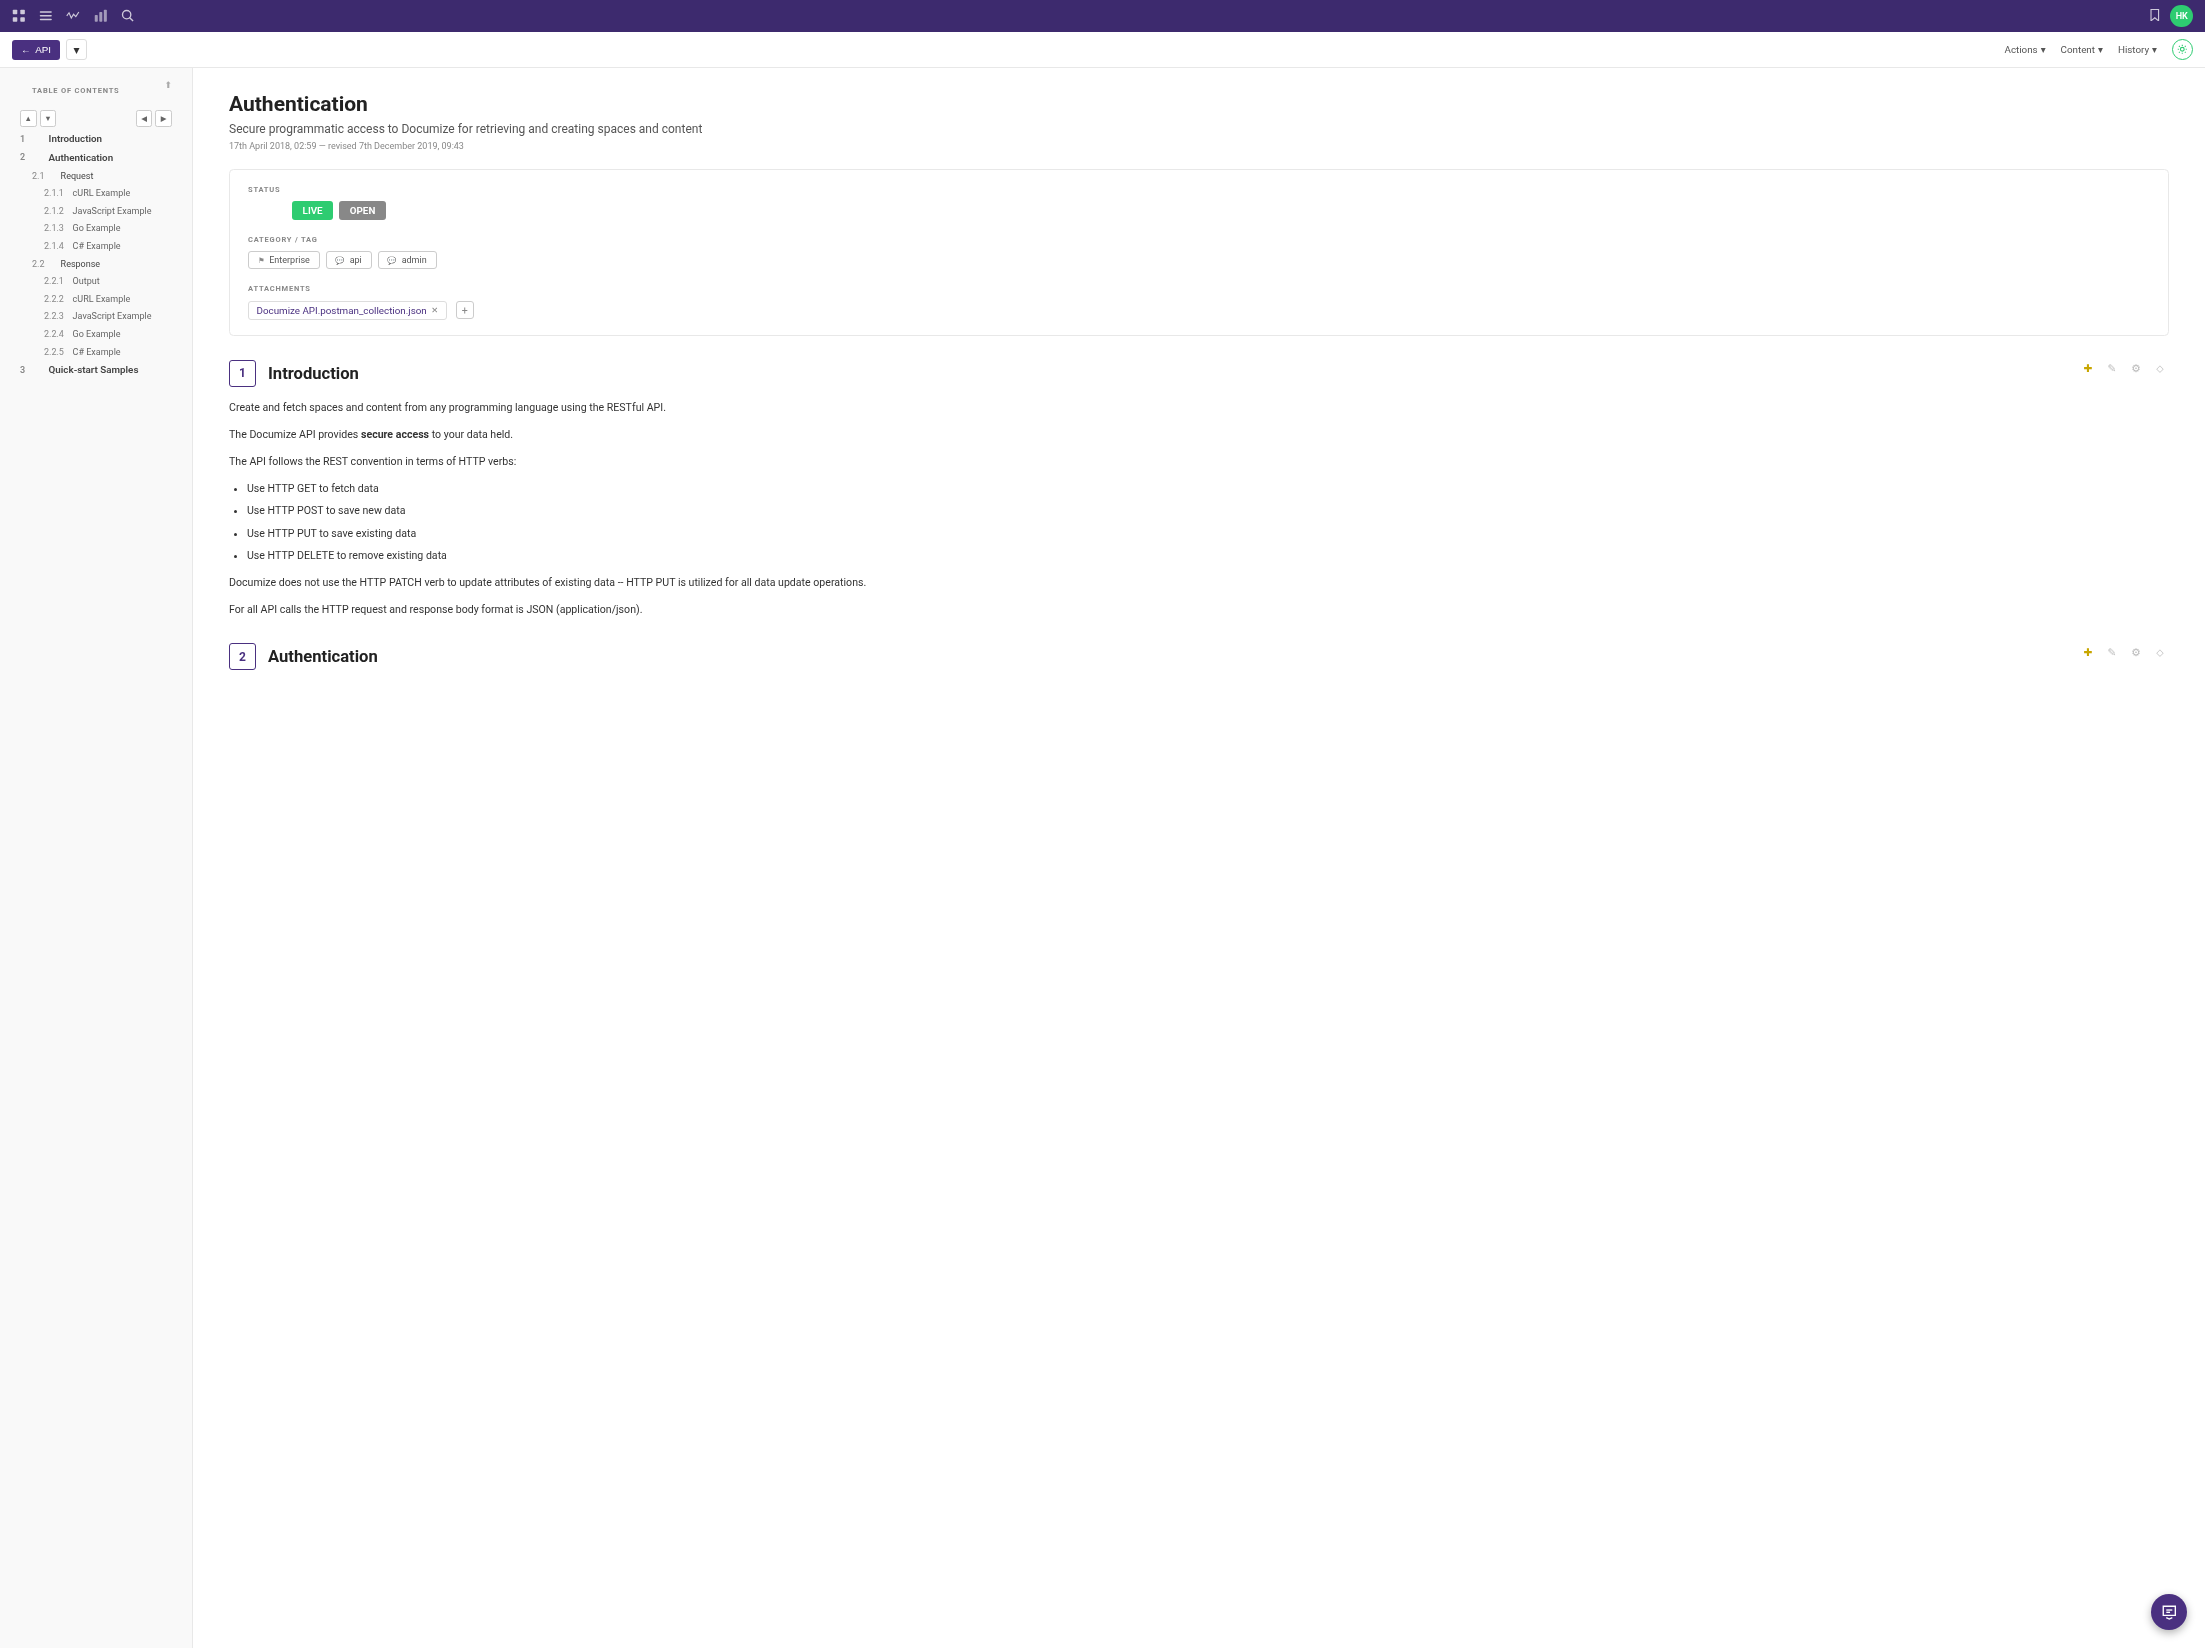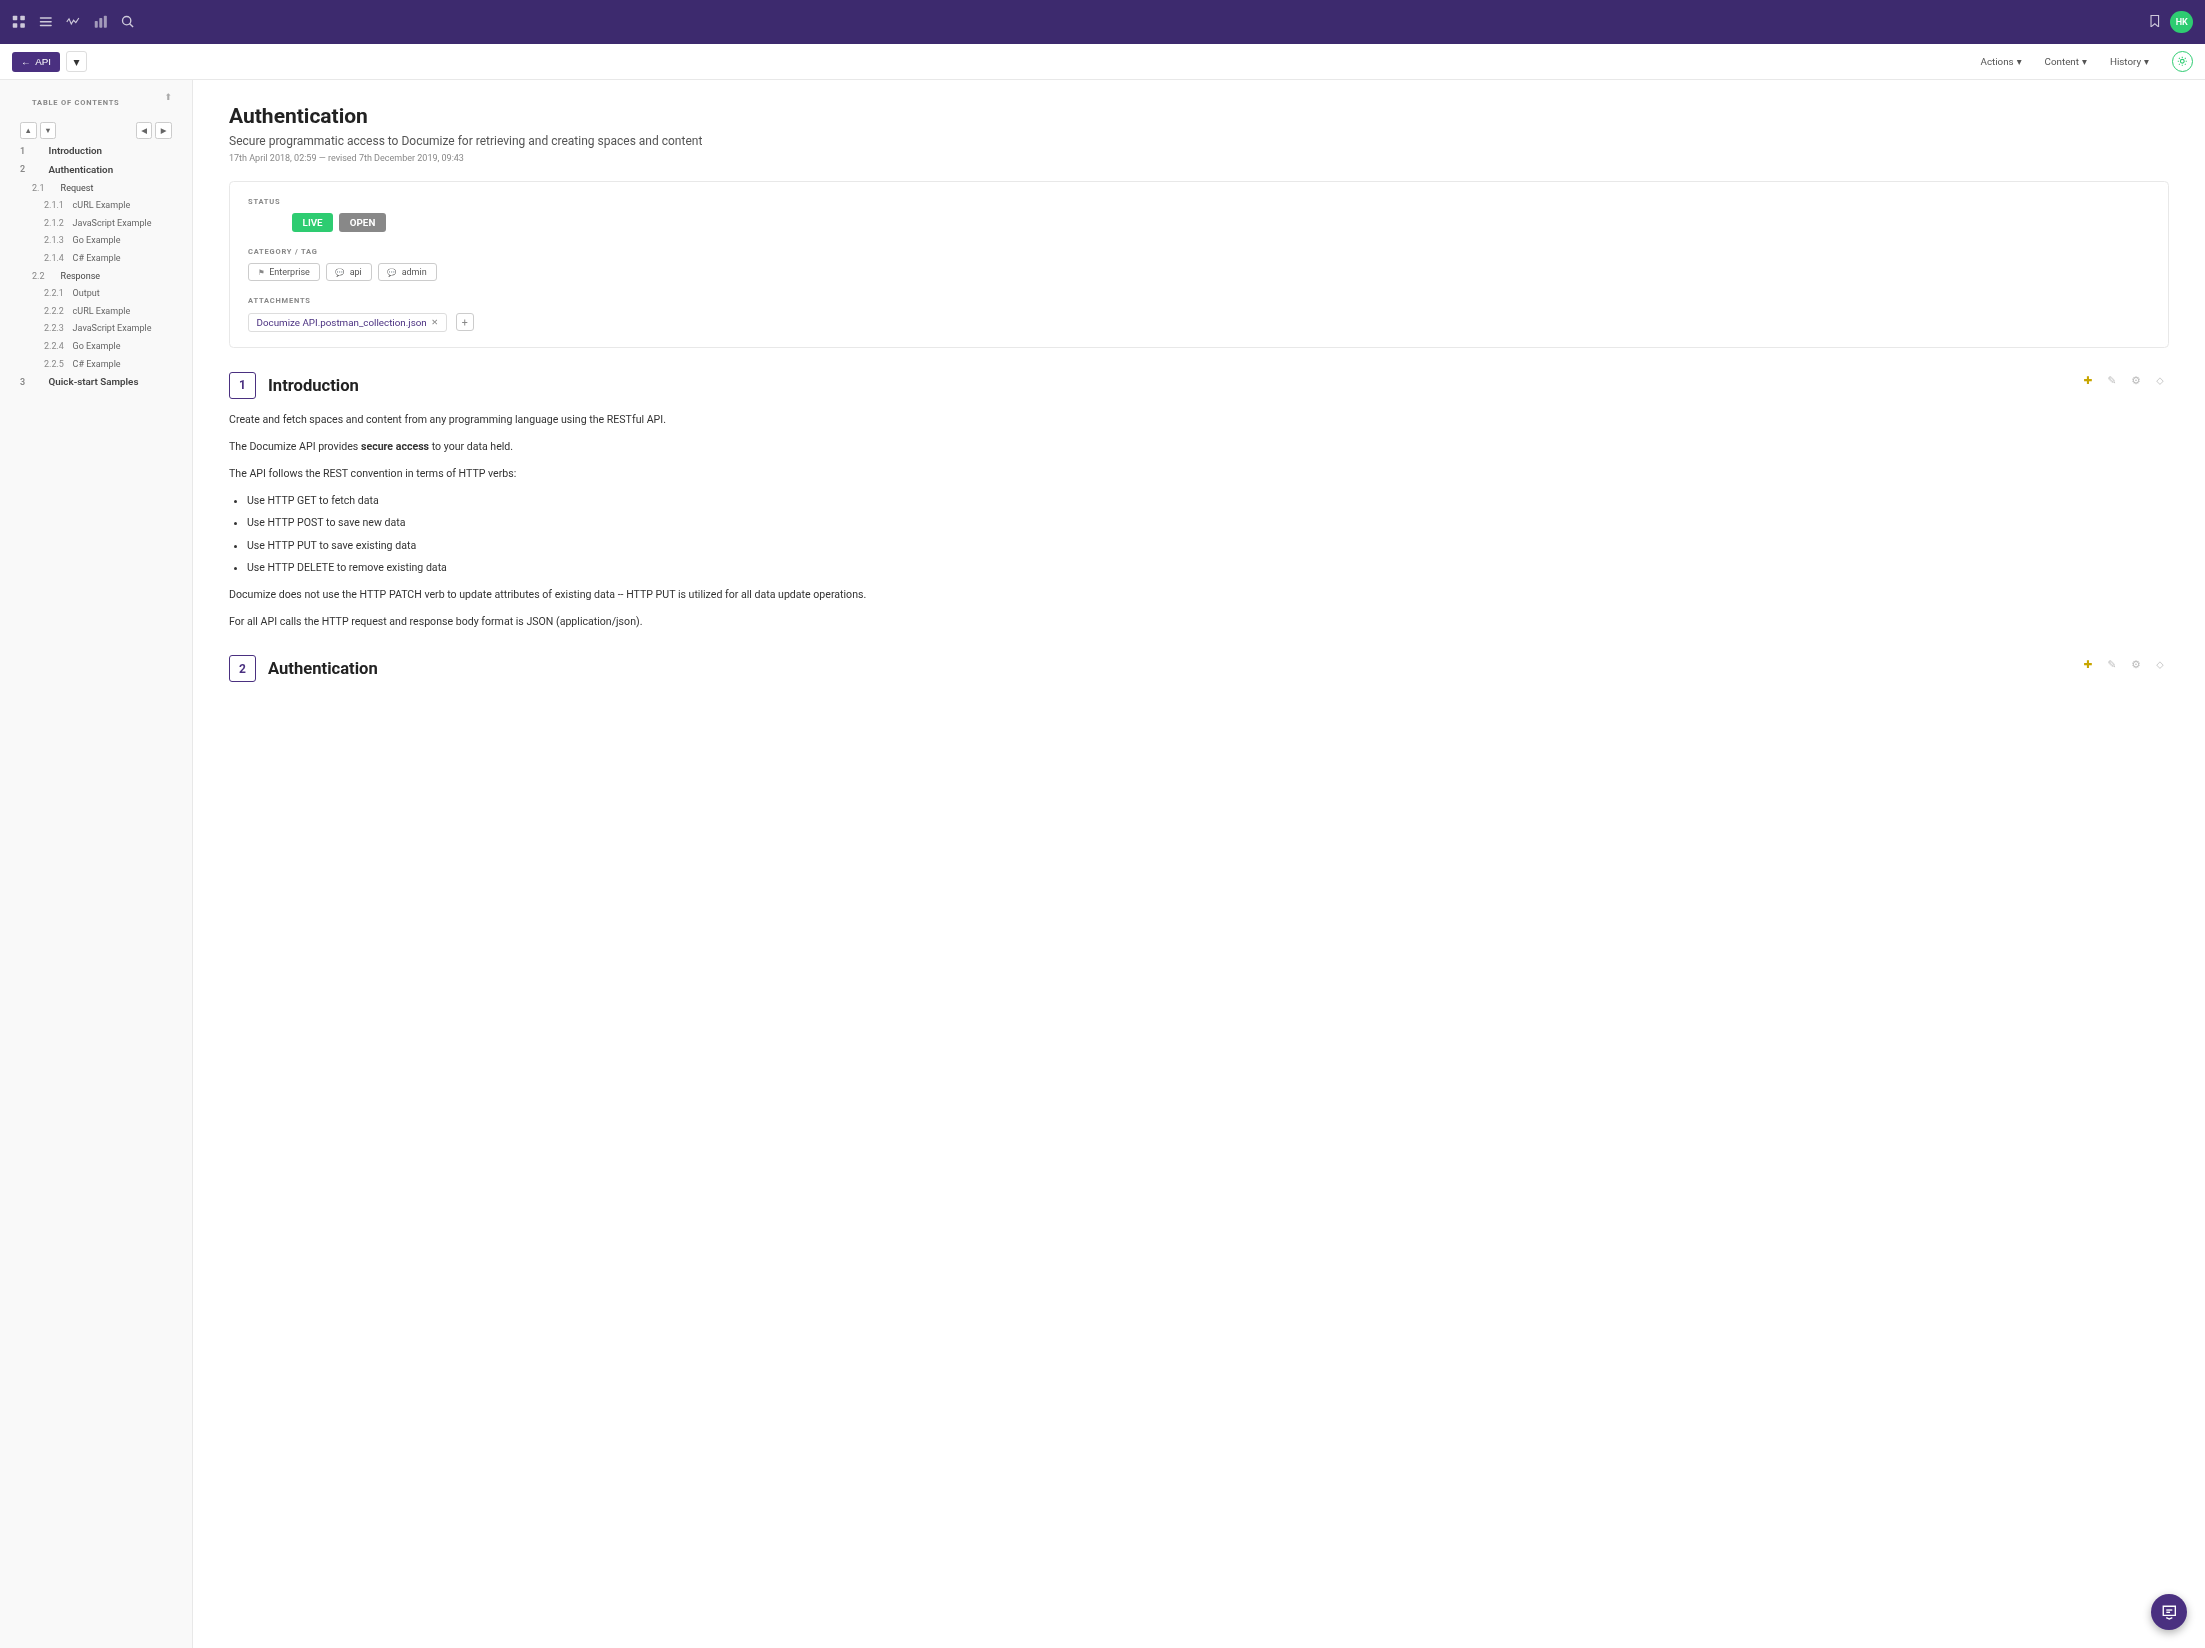--- a/index.html
+++ b/index.html
@@ -1,21 +1,21 @@
 <!DOCTYPE html>
 <html style="font-size:12px"><head>
   <meta charset="utf-8">
   <style>
     * { box-sizing: border-box; margin: 0; padding: 0; }
     body { font-family: -apple-system, BlinkMacSystemFont, 'Segoe UI', Roboto, sans-serif; background: #f5f5f5; color: #333; }
 
     
     .topbar {
       background: #3d2a6e;
-      height: 44px;
+      height: 32px;
       display: flex;
       align-items: center;
       padding: 0 12px;
       justify-content: space-between;
     }
     .topbar-left { display: flex; align-items: center; gap: 13.6px; }
     .topbar-icon { color: rgba(255,255,255,0.75); display: flex; align-items: center; cursor: pointer; }
     .topbar-icon svg { width: 13.6px; height: 13.6px; }
     .topbar-right { display: flex; align-items: center; gap: 9px; }
     .bookmark-icon { color: rgba(255,255,255,0.75); cursor: pointer; }
@@ -46,21 +46,21 @@
       cursor: pointer;
       display: flex; align-items: center; gap: 4.5px;
       font-size: 9.8px; font-weight: 500;
     }
     .dropdown-arrow {
       width: 21px; height: 21px;
       border: 0.8px solid #ddd; border-radius: 3px;
       display: flex; align-items: center; justify-content: center;
       cursor: pointer; background: white;
     }
-    .toolbar-right { display: flex; align-items: center; gap: 23px; }
+    .toolbar-right { display: flex; align-items: center; gap: 15px; }
     .toolbar-action {
       display: flex; align-items: center; gap: 3px;
       font-size: 9.8px; color: #555; cursor: pointer;
     }
     .gear-green {
       width: 21px; height: 21px;
       border: 1.5px solid #2ecc71; border-radius: 50%;
       display: flex; align-items: center; justify-content: center;
       color: #2ecc71; cursor: pointer;
     }

